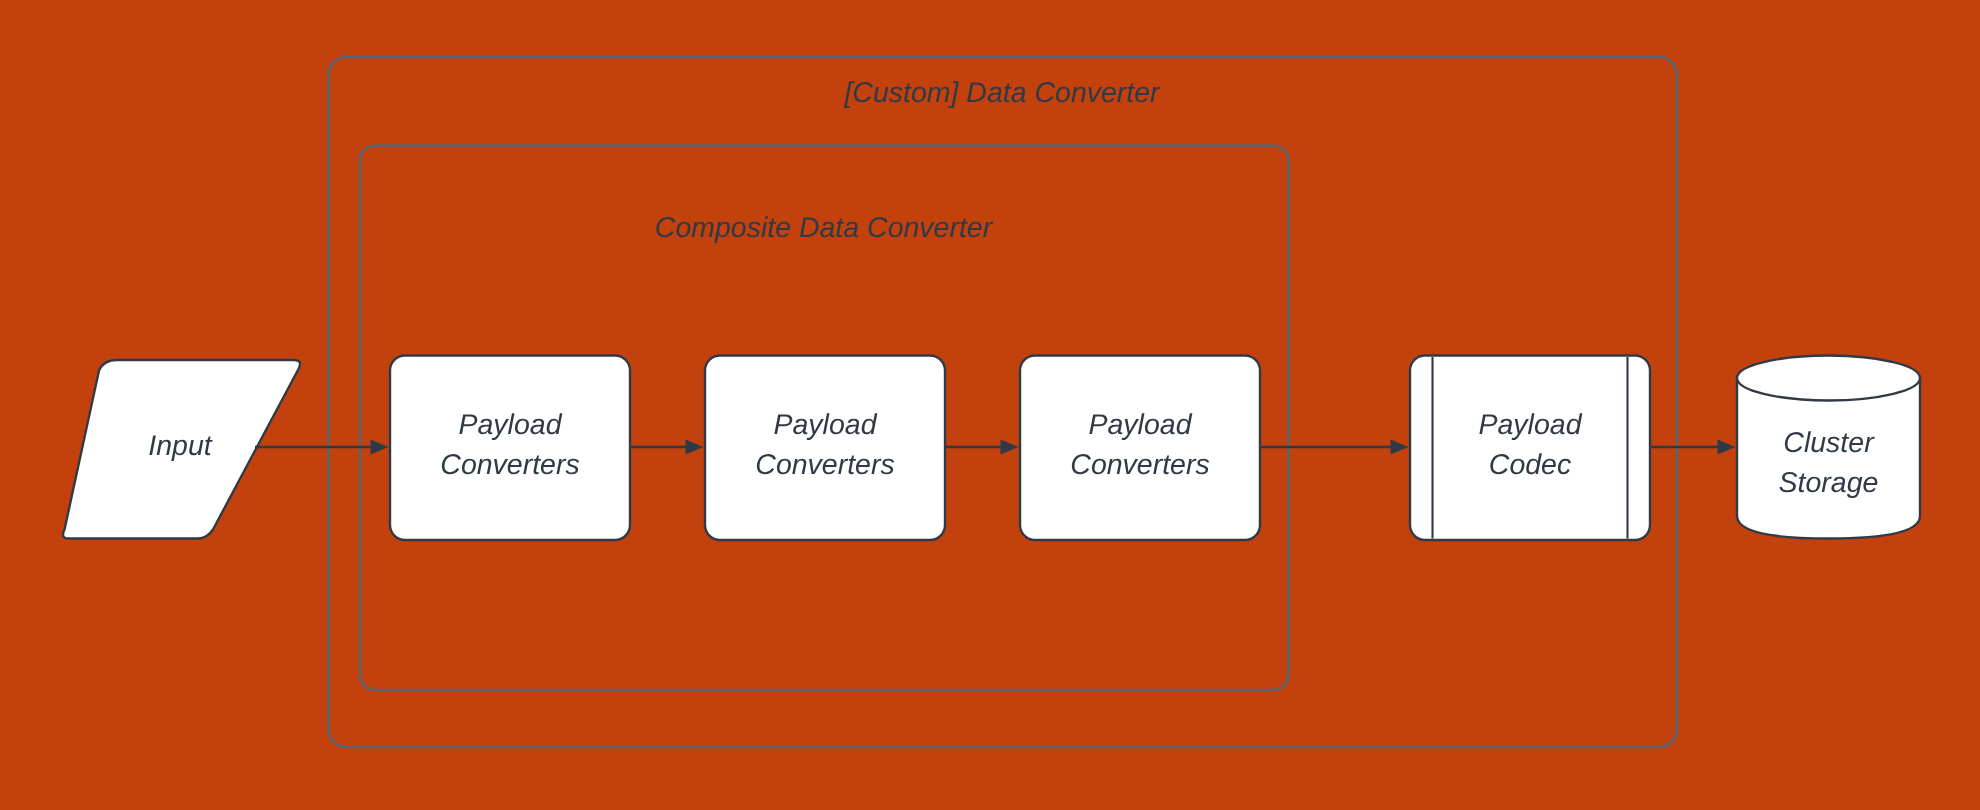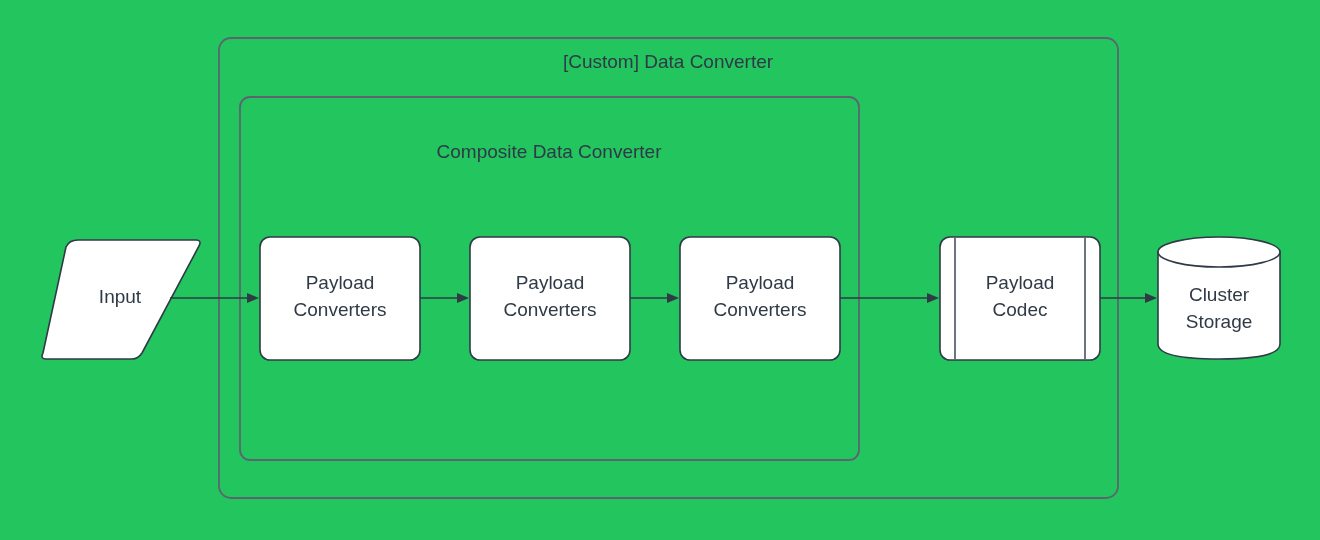--- a/index.html
+++ b/index.html
@@ -7,22 +7,23 @@
     padding: 0;
     background: #ffffff;
   }
   body {
     font-family: "Liberation Sans", sans-serif;
   }
   #canvas {
     position: relative;
     width: 1320px;
     height: 540px;
-    background: #22c55e;
+    background: #c2410c;
     overflow: hidden;
+    font-style: italic;
   }
   #diagram-svg {
     position: absolute;
     left: 0;
     top: 0;
     width: 1320px;
     height: 540px;
   }
   .shape-stroke {
     fill: #ffffff;

